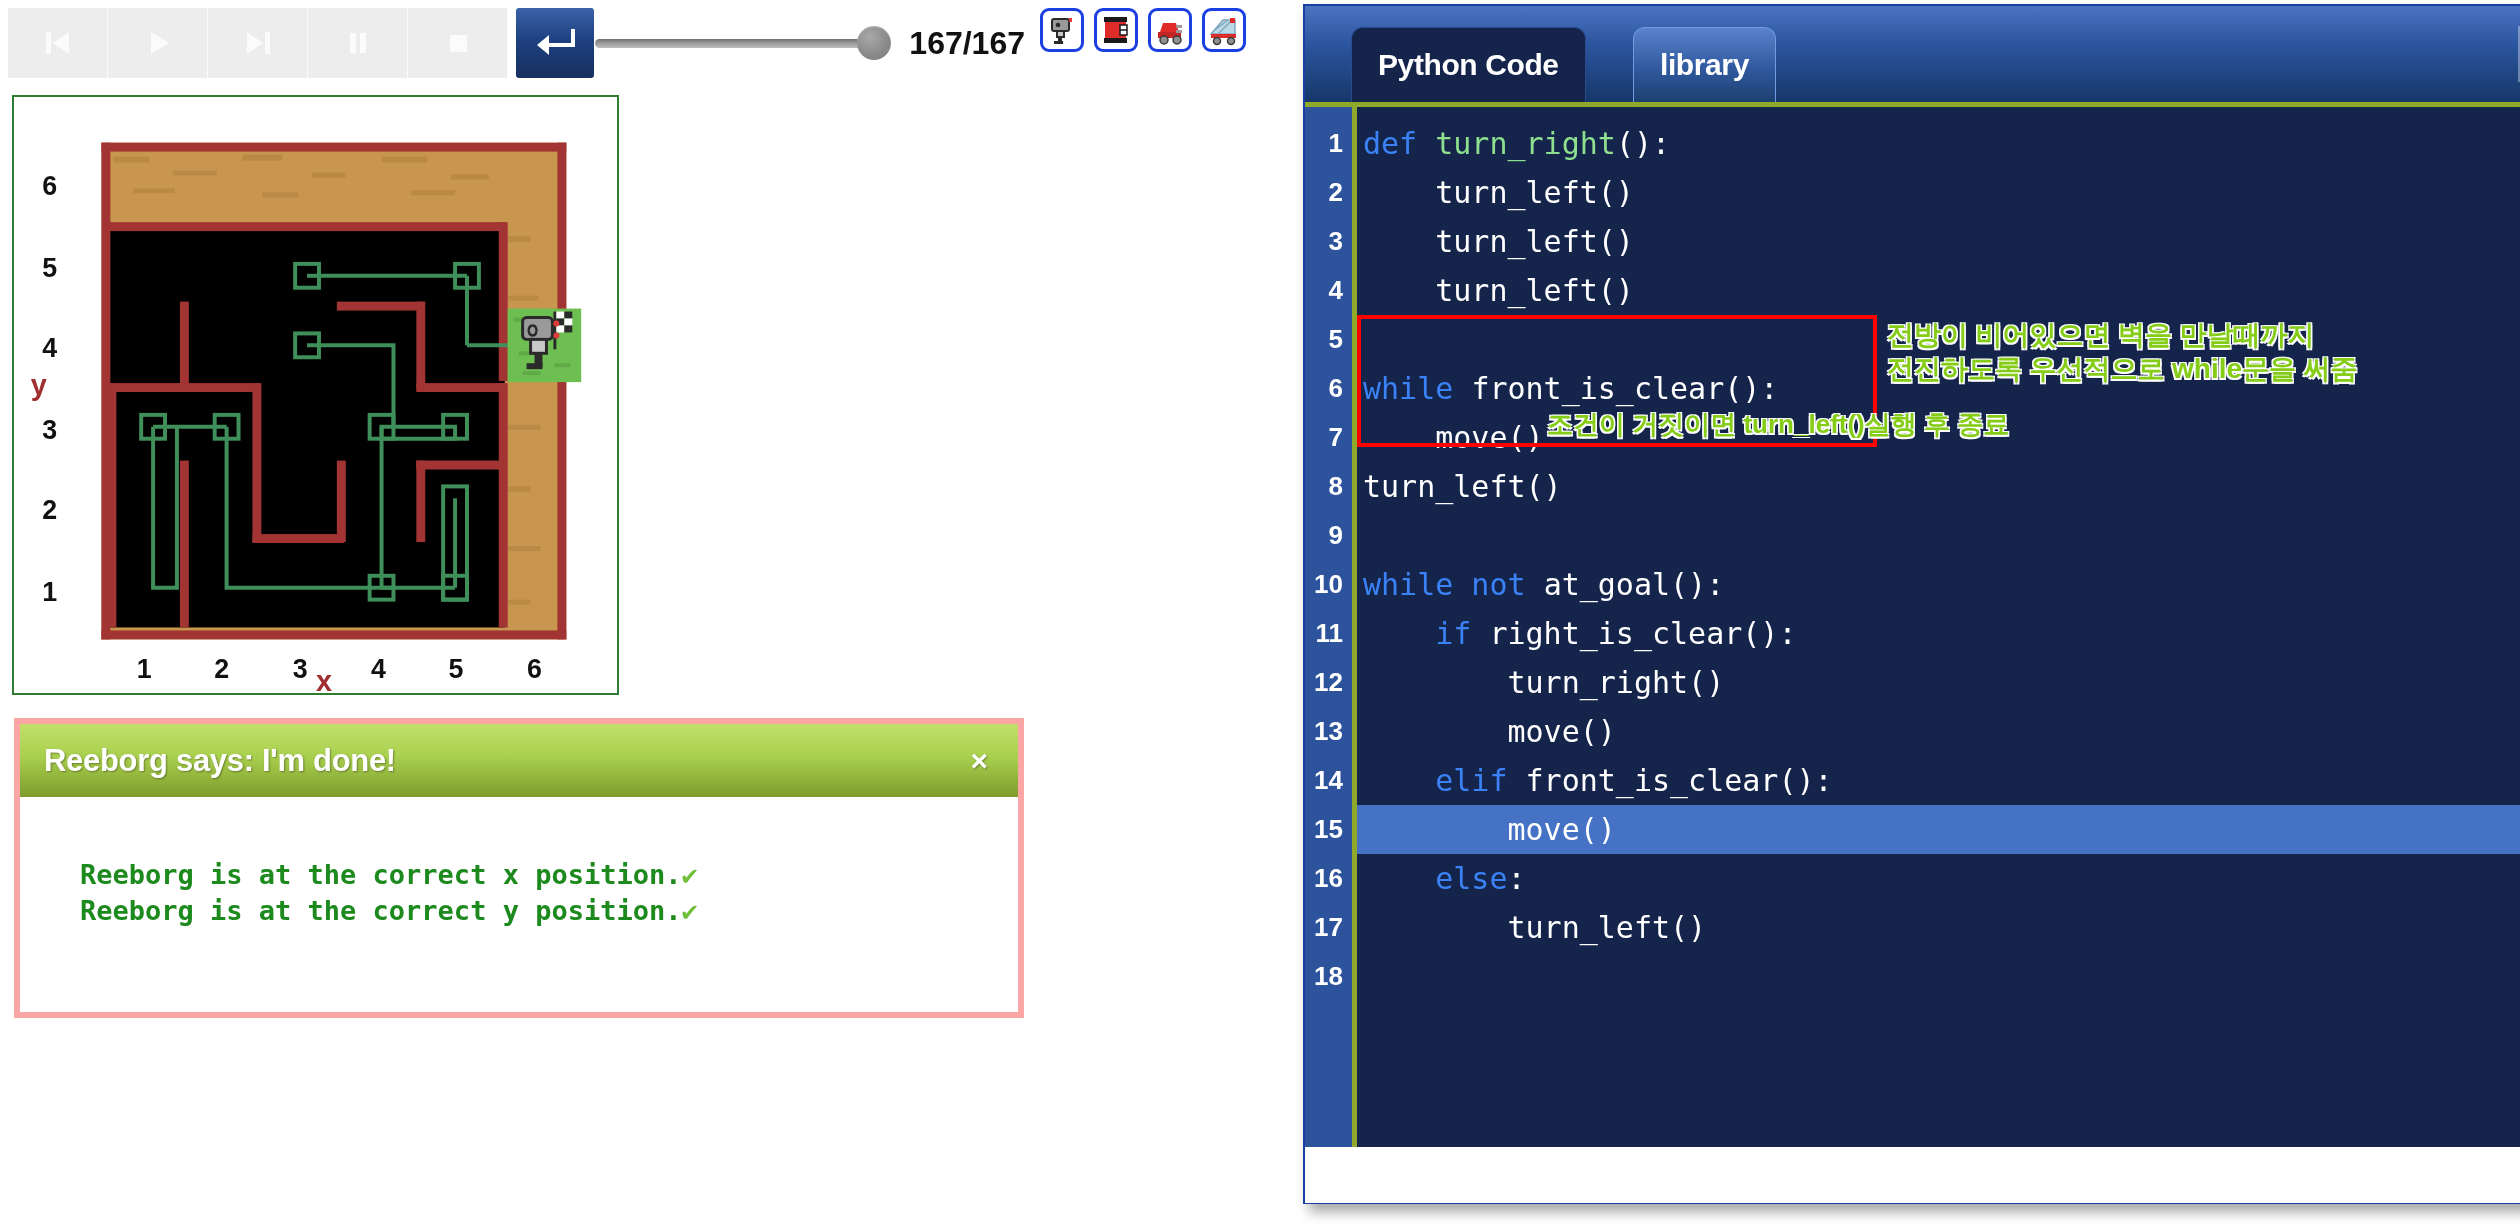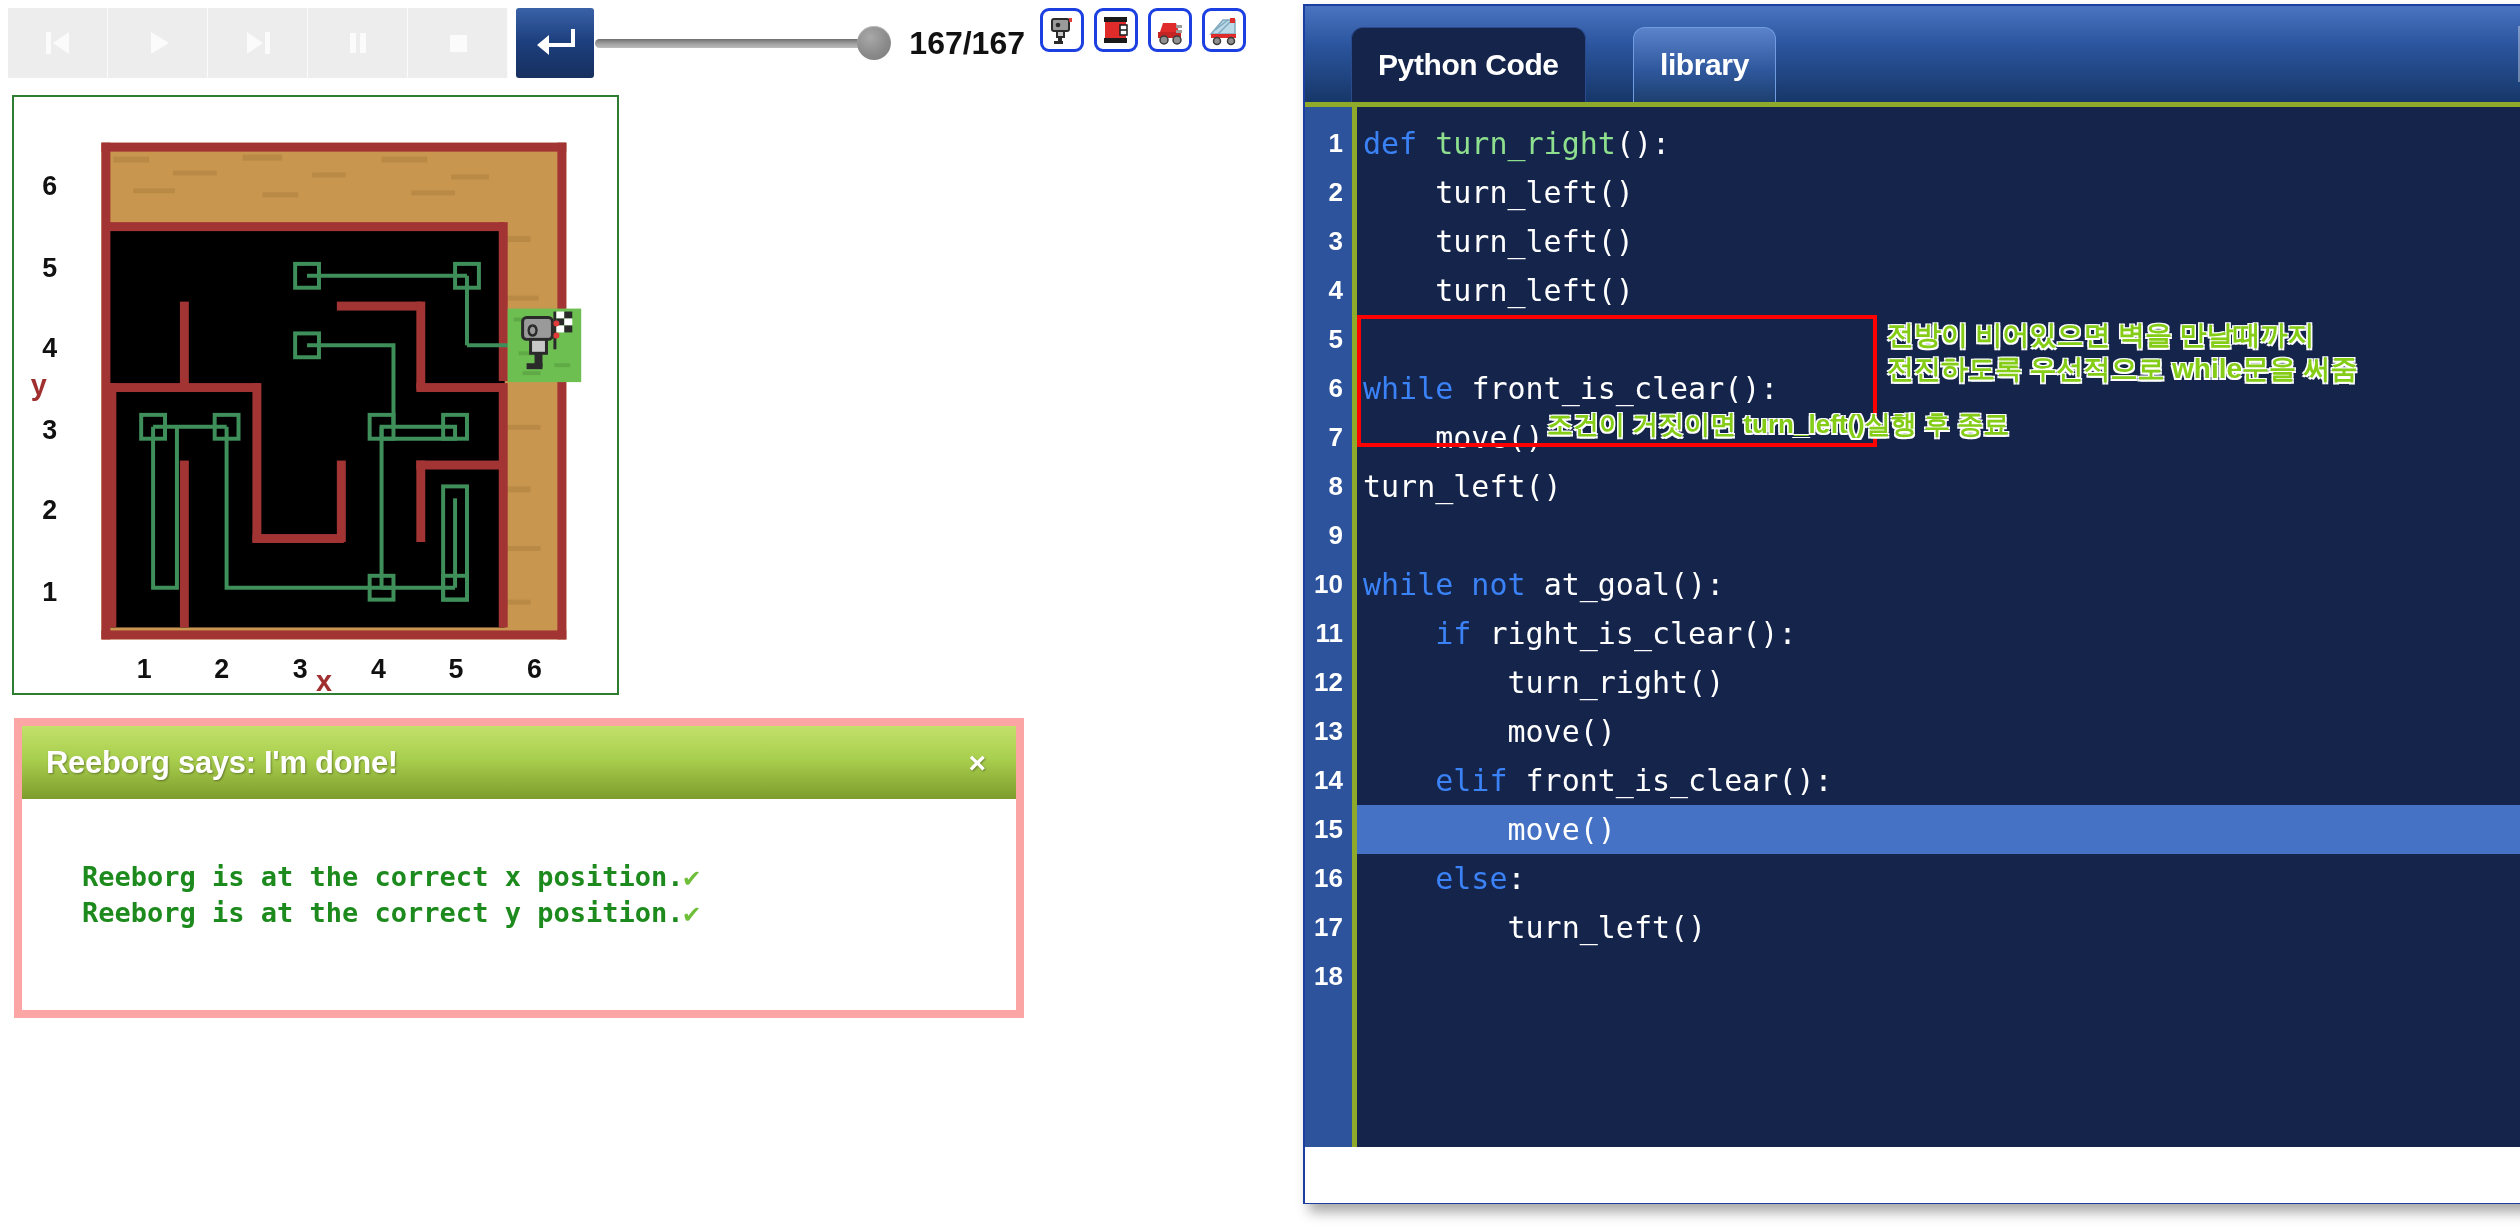--- a/index.html
+++ b/index.html
@@ -33,21 +33,21 @@
              display:flex;align-items:center;justify-content:center;padding:0;cursor:pointer;overflow:hidden;}
   .robot-btn svg{display:block;}
 
   
   #world-panel{position:absolute;left:12px;top:95px;width:607px;height:600px;
                background:#fff;border:2px solid #2e7d32;box-sizing:border-box;}
   #world-inner{position:absolute;left:0;top:0;width:100%;height:100%;}
 
   
   #dialog{position:absolute;left:14px;top:718px;width:1010px;height:300px;
-          background:#fff;border:8px solid #fca5a5;box-sizing:border-box;}
+          background:#fff;border:6px solid #fca5a5;box-sizing:border-box;}
   #dialog-title{height:73px;box-sizing:border-box;
       background:linear-gradient(180deg,#c2e06a 0%,#a9cf4e 45%,#7e9c2c 100%);
       display:flex;align-items:center;justify-content:space-between;padding:0 24px;}
   #dialog-title-text{color:#fff;font-size:31px;font-weight:bold;
       text-shadow:1px 1px 2px rgba(0,0,0,.35);letter-spacing:-.3px;}
   #dialog-close{color:#fff;font-size:30px;font-weight:bold;background:none;border:none;
       cursor:pointer;padding:0 6px;text-shadow:1px 1px 2px rgba(0,0,0,.35);}
   #dialog-body{padding:60px 0 0 60px;}
   .dlg-line{font-family:"DejaVu Sans Mono",monospace;font-size:27px;font-weight:bold;
       color:#1d8a1d;line-height:1.33;white-space:nowrap;}

